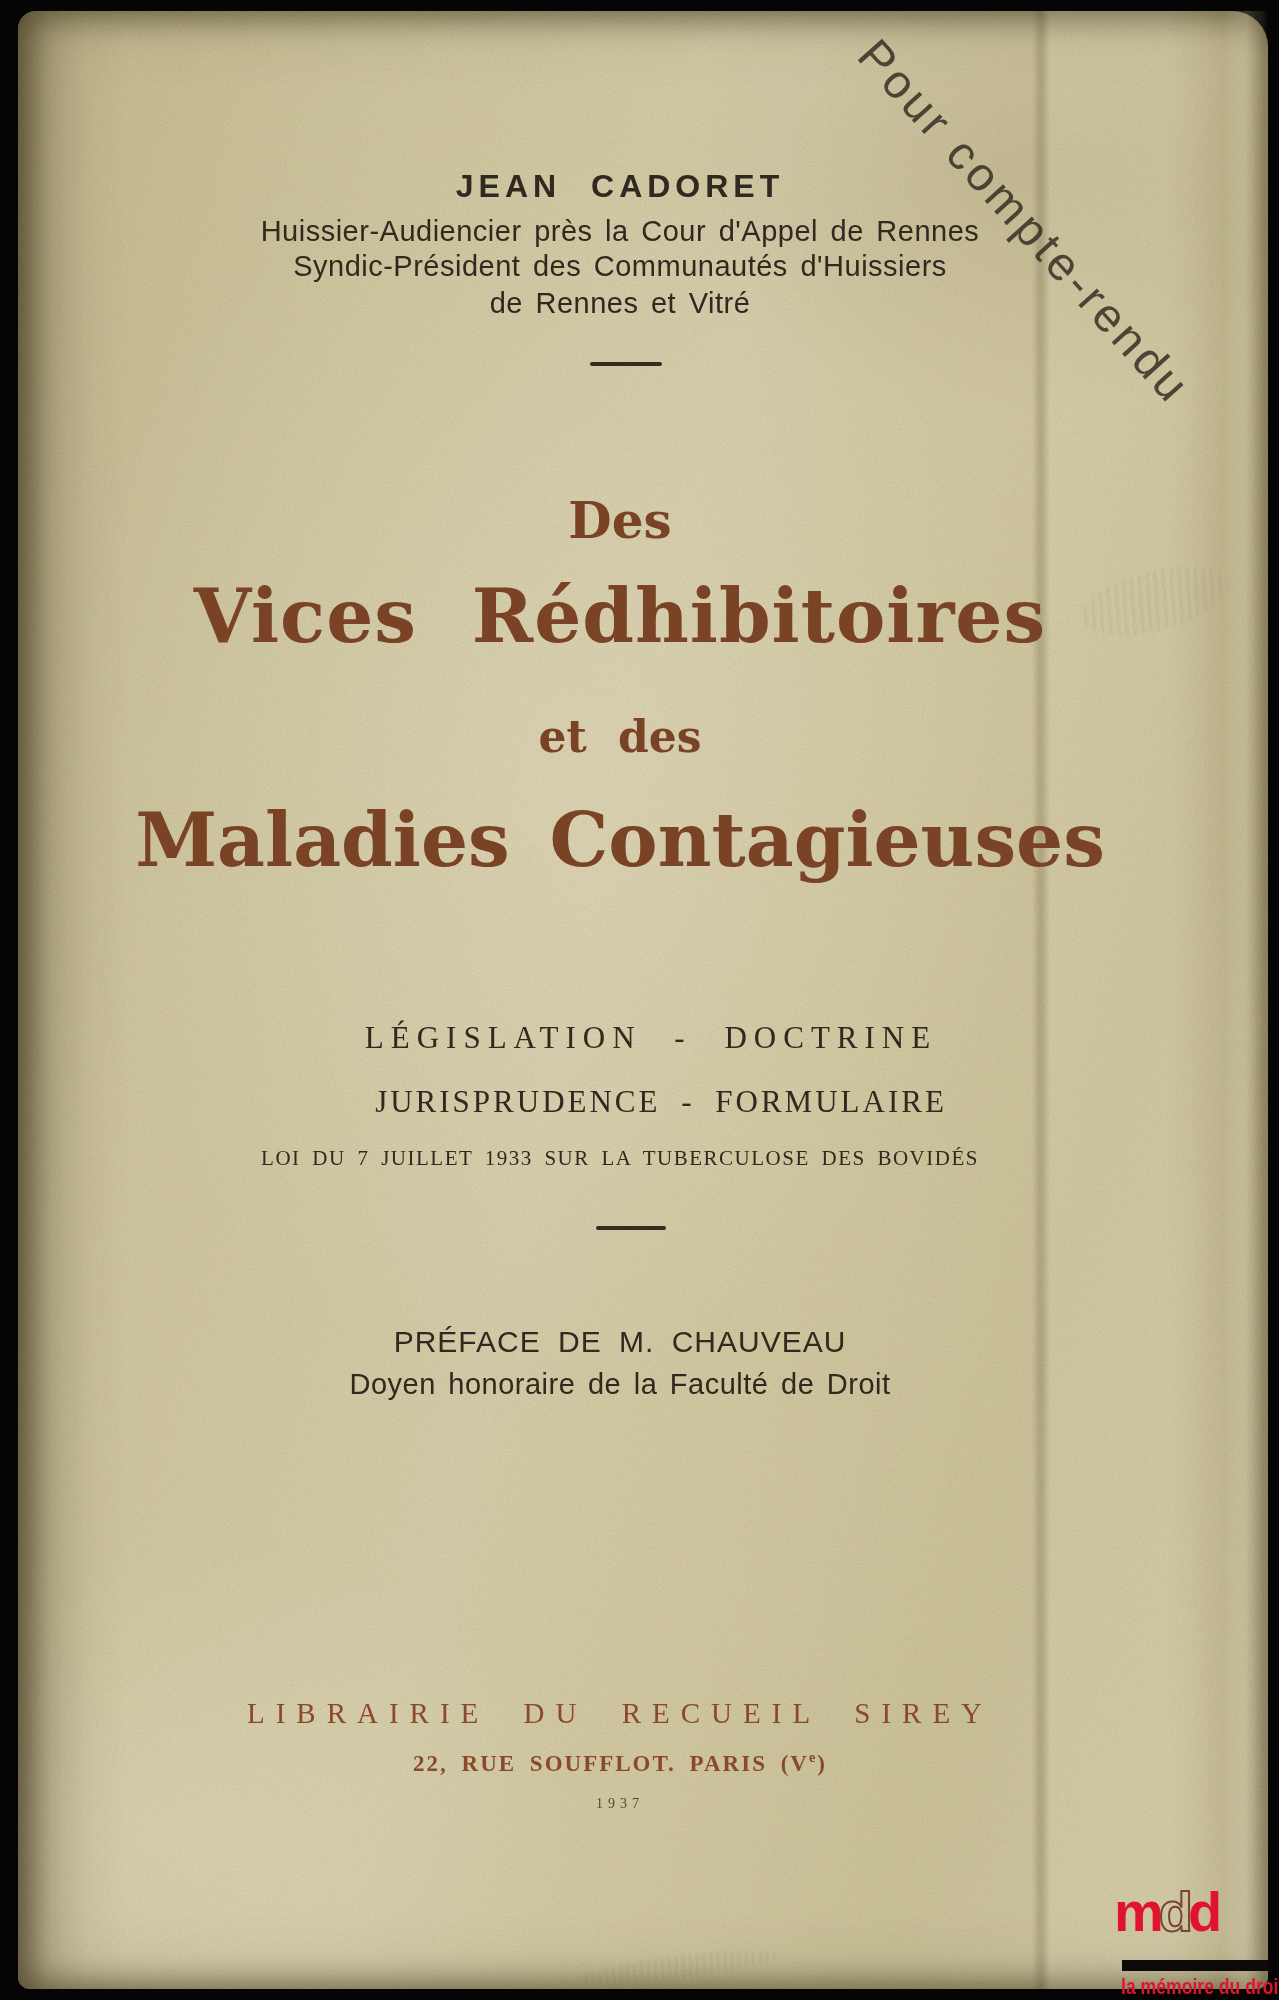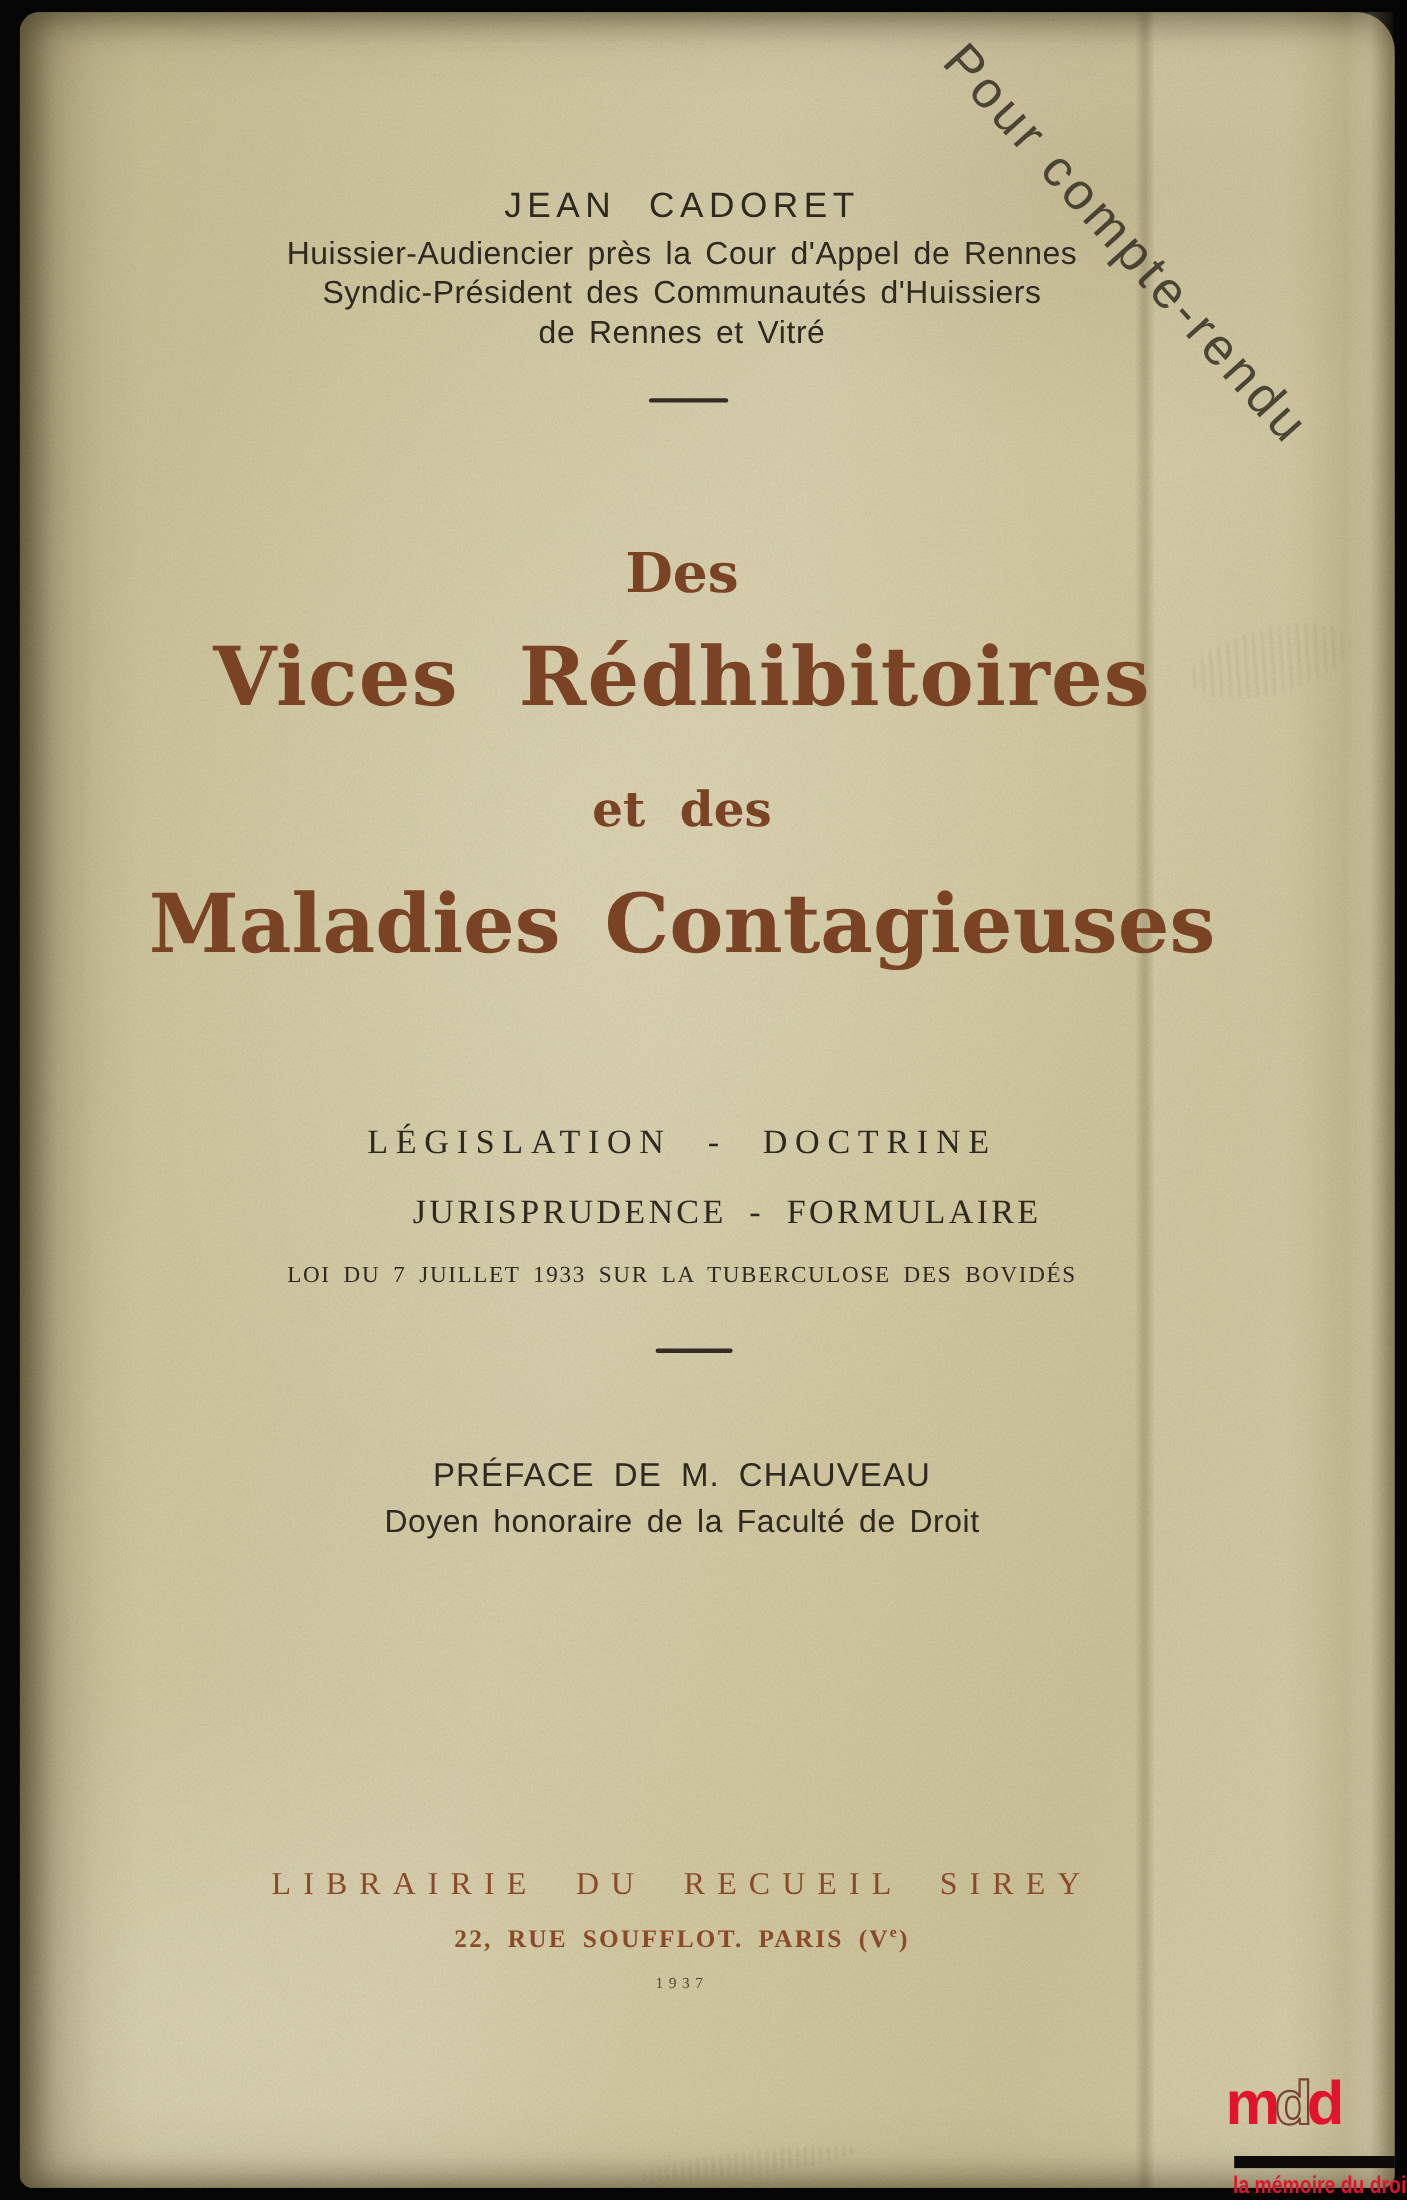--- a/index.html
+++ b/index.html
@@ -53,34 +53,34 @@
   .smudge-bottom {
     position: absolute; left: 560px; top: 1945px; width: 200px; height: 22px;
     transform: rotate(-7deg); border-radius: 50%; opacity: 0.4;
     background: repeating-linear-gradient(95deg, rgba(60,55,42,0.25) 0 2px, rgba(0,0,0,0) 2px 7px);
     filter: blur(1px);
   }
   
   .text-layer { position: absolute; left: 18px; top: 0; width: 1204px; height: 2000px; z-index: 3; }
   .line { position: absolute; left: 0; width: 100%; text-align: center; white-space: nowrap; line-height: 1.15; }
   .ink { color: #2f291f; }
-  .author-name    { top: 168px; font-size: 32px; letter-spacing: 5px; word-spacing: 16px; font-weight: 400; }
+  .author-name    { top: 168px; font-size: 32px; letter-spacing: 5px; word-spacing: 16px; font-weight: 700; }
   .author-role-1  { top: 215px; font-size: 29px; letter-spacing: 0.5px; word-spacing: 4px; }
   .author-role-2  { top: 250px; font-size: 29px; letter-spacing: 0.5px; word-spacing: 4px; }
   .author-role-3  { top: 287px; font-size: 29px; letter-spacing: 0.5px; word-spacing: 4px; }
   .rule { position: absolute; height: 4px; background: #332d22; border-radius: 2px; }
   .rule-top    { top: 362px;  left: 572px; width: 72px; }
   .rule-middle { top: 1226px; left: 578px; width: 70px; }
   .title { font-family: "DejaVu Serif", serif; font-weight: 700; color: #7b4326; }
   .title-des      { top: 492px; font-size: 50px; }
   .title-vices    { top: 574px; font-size: 74px; letter-spacing: 1px; word-spacing: 28px; }
   .title-etdes    { top: 712px; font-size: 44px; word-spacing: 16px; }
   .title-maladies { top: 798px; font-size: 74px; word-spacing: 14px; }
   .caps-serif { font-family: "Liberation Serif", serif; }
-  .subtitle-1 { top: 1020px; font-size: 31px; letter-spacing: 7px;  word-spacing: 18px; }
+  .subtitle-1 { top: 1020px; font-size: 31px; letter-spacing: 7px;  word-spacing: 18px; padding-left: 31px; }
   .subtitle-2 { top: 1084px; font-size: 31px; letter-spacing: 3px;  word-spacing: 10px; padding-left: 41px; }
   .law-note   { top: 1146px; font-size: 21px; letter-spacing: 1.5px; word-spacing: 5px; }
   .preface-1  { top: 1325px; font-size: 30px; letter-spacing: 1px; word-spacing: 8px; }
   .preface-2  { top: 1368px; font-size: 29px; letter-spacing: 0.5px; word-spacing: 4px; }
   .publisher-name { top: 1697px; font-size: 29px; letter-spacing: 11px; word-spacing: 16px; color: #8a4a2a; font-weight: 500; }
   .publisher-address { top: 1749px; font-size: 23px; letter-spacing: 2px; word-spacing: 6px; color: #8a4a2a; font-weight: 700; }
   .publisher-address sup { font-size: 0.62em; vertical-align: super; }
   .publisher-year { top: 1796px; font-size: 14px; letter-spacing: 5px; color: #55462f; }
   
   .stamp {

